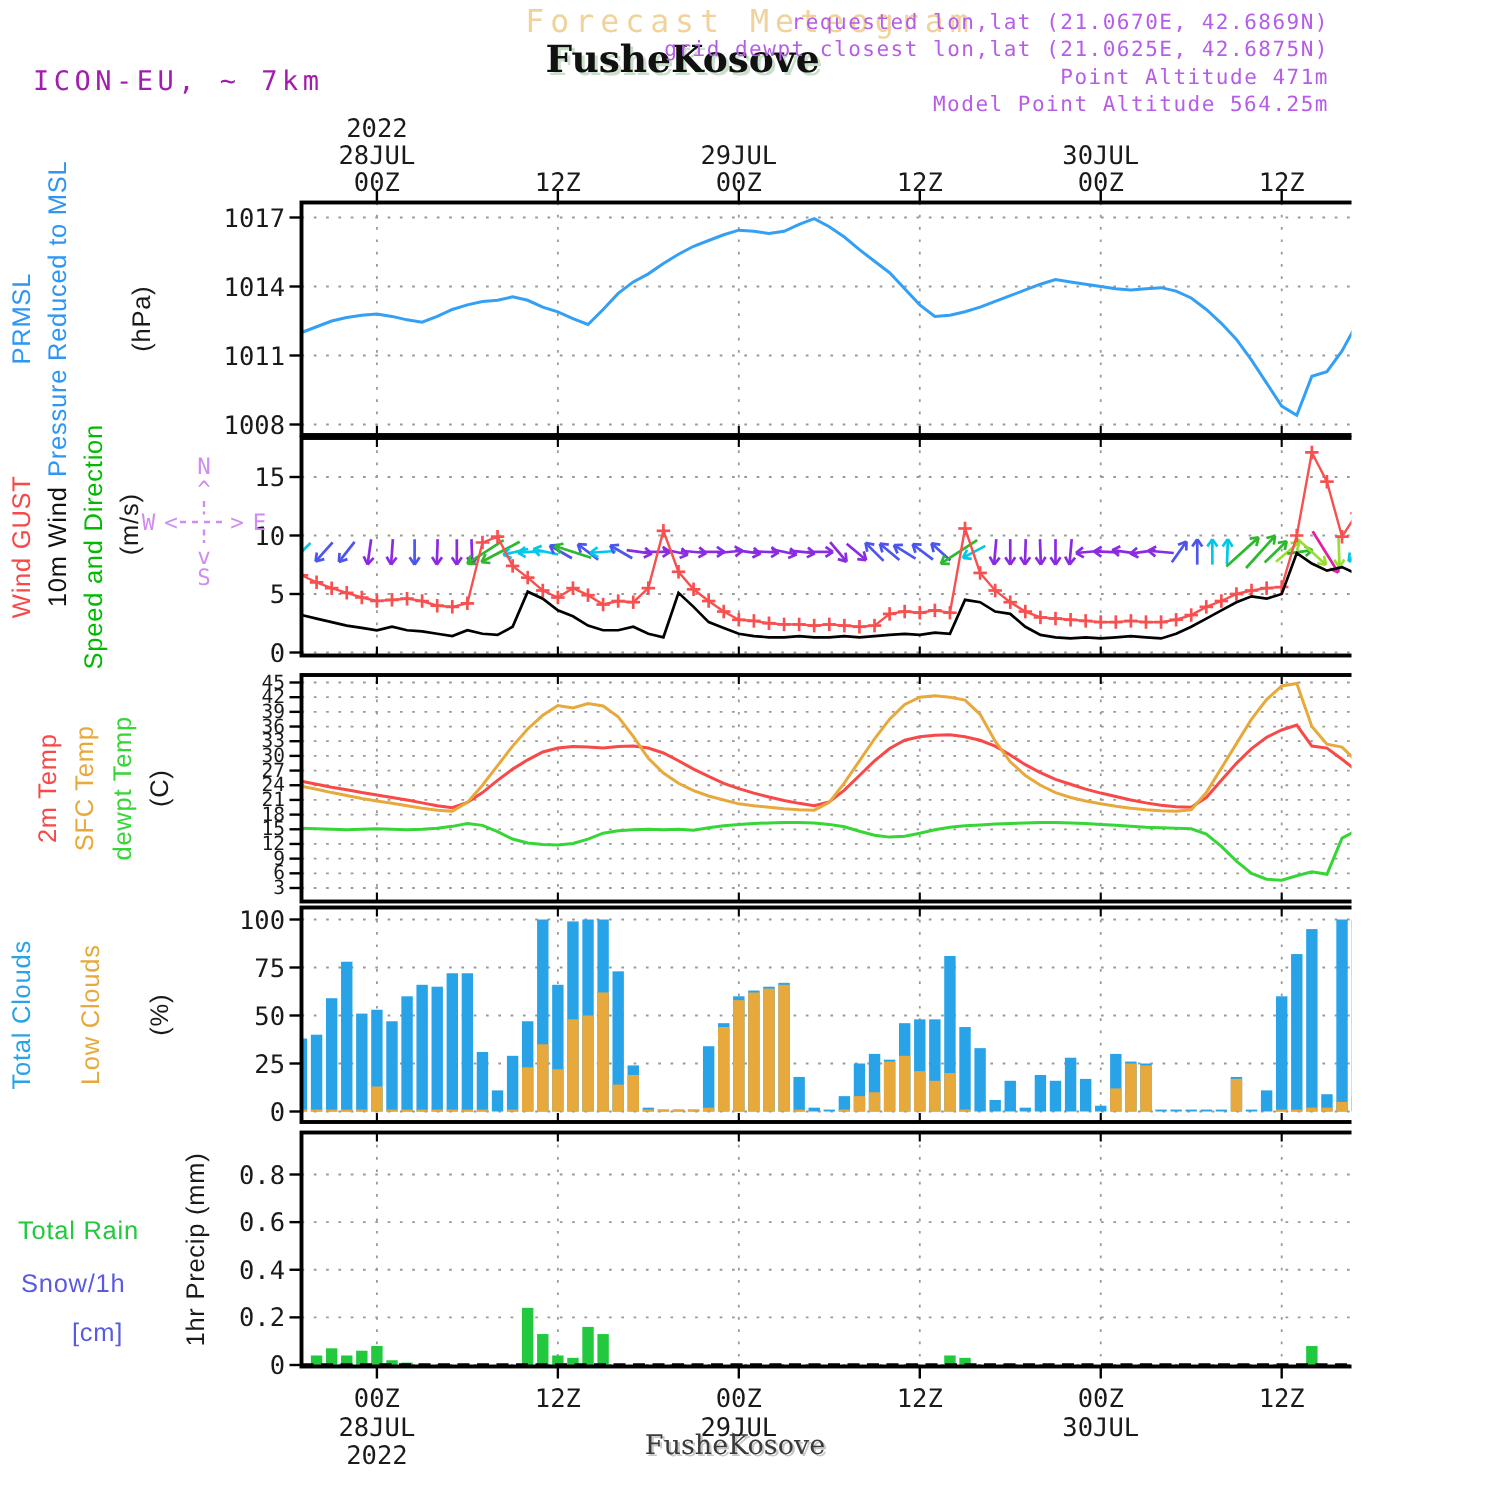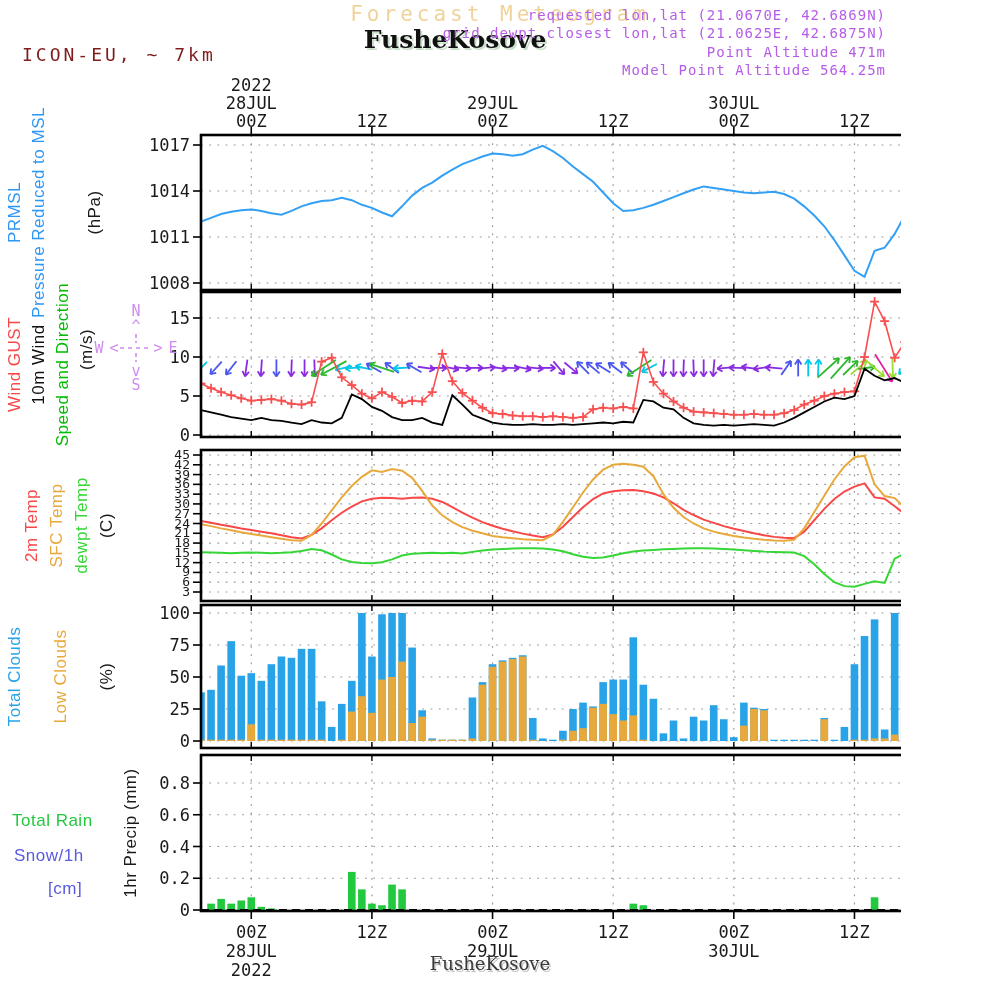--- a/index.html
+++ b/index.html
@@ -3,21 +3,21 @@
 <meta charset="utf-8">
 <style>
   html,body{margin:0;padding:0;background:#fff;}
   .stage{position:relative;width:901px;height:1000px;background:#fff;overflow:hidden;
          font-family:"DejaVu Sans Mono",monospace;}
   .hdr{position:absolute;white-space:pre;}
   .title{left:0;width:1000px;top:2px;text-align:center;font-size:21px;letter-spacing:4px;color:#efd39b;}
   .station{left:0;width:910px;top:25px;text-align:center;font-size:25px;font-weight:bold;
            font-family:"DejaVu Serif",serif;color:#111;text-shadow:2px 2px 0 #c9dfc9;}
   .ann{right:15px;text-align:right;font-size:14px;color:#b65ce8;letter-spacing:1px;margin-left:14px;}
-  .model{left:22px;top:44px;font-size:18px;color:#7f1d1d;letter-spacing:3px;}
+  .model{left:22px;top:44px;font-size:18px;color:#a21caf;letter-spacing:3px;}
   .watermark{left:958px;top:748px;transform-origin:0 0;transform:rotate(-90deg);
              font-family:"DejaVu Serif",serif;font-size:21px;color:#ccd8cb;width:140px;}
   .footer{left:280px;width:420px;top:953px;text-align:center;font-size:18px;
           font-family:"DejaVu Serif",serif;color:#3a3a3a;text-shadow:1.5px 1.5px 0 #c6c6c6;}
   svg text{user-select:none;}
   .tick{font-family:"DejaVu Sans Mono",monospace;font-size:17px;fill:#1a1a1a;}
   .tickS{font-family:"DejaVu Sans Mono",monospace;font-size:13px;fill:#1a1a1a;}
   .axlab{font-family:"DejaVu Sans Mono",monospace;font-size:17px;fill:#1a1a1a;}
   .rlab{font-family:"Liberation Sans",sans-serif;font-size:17px;letter-spacing:0.5px;}
   .cmp{font-family:"DejaVu Sans Mono",monospace;font-size:15px;fill:#cf8df0;}

